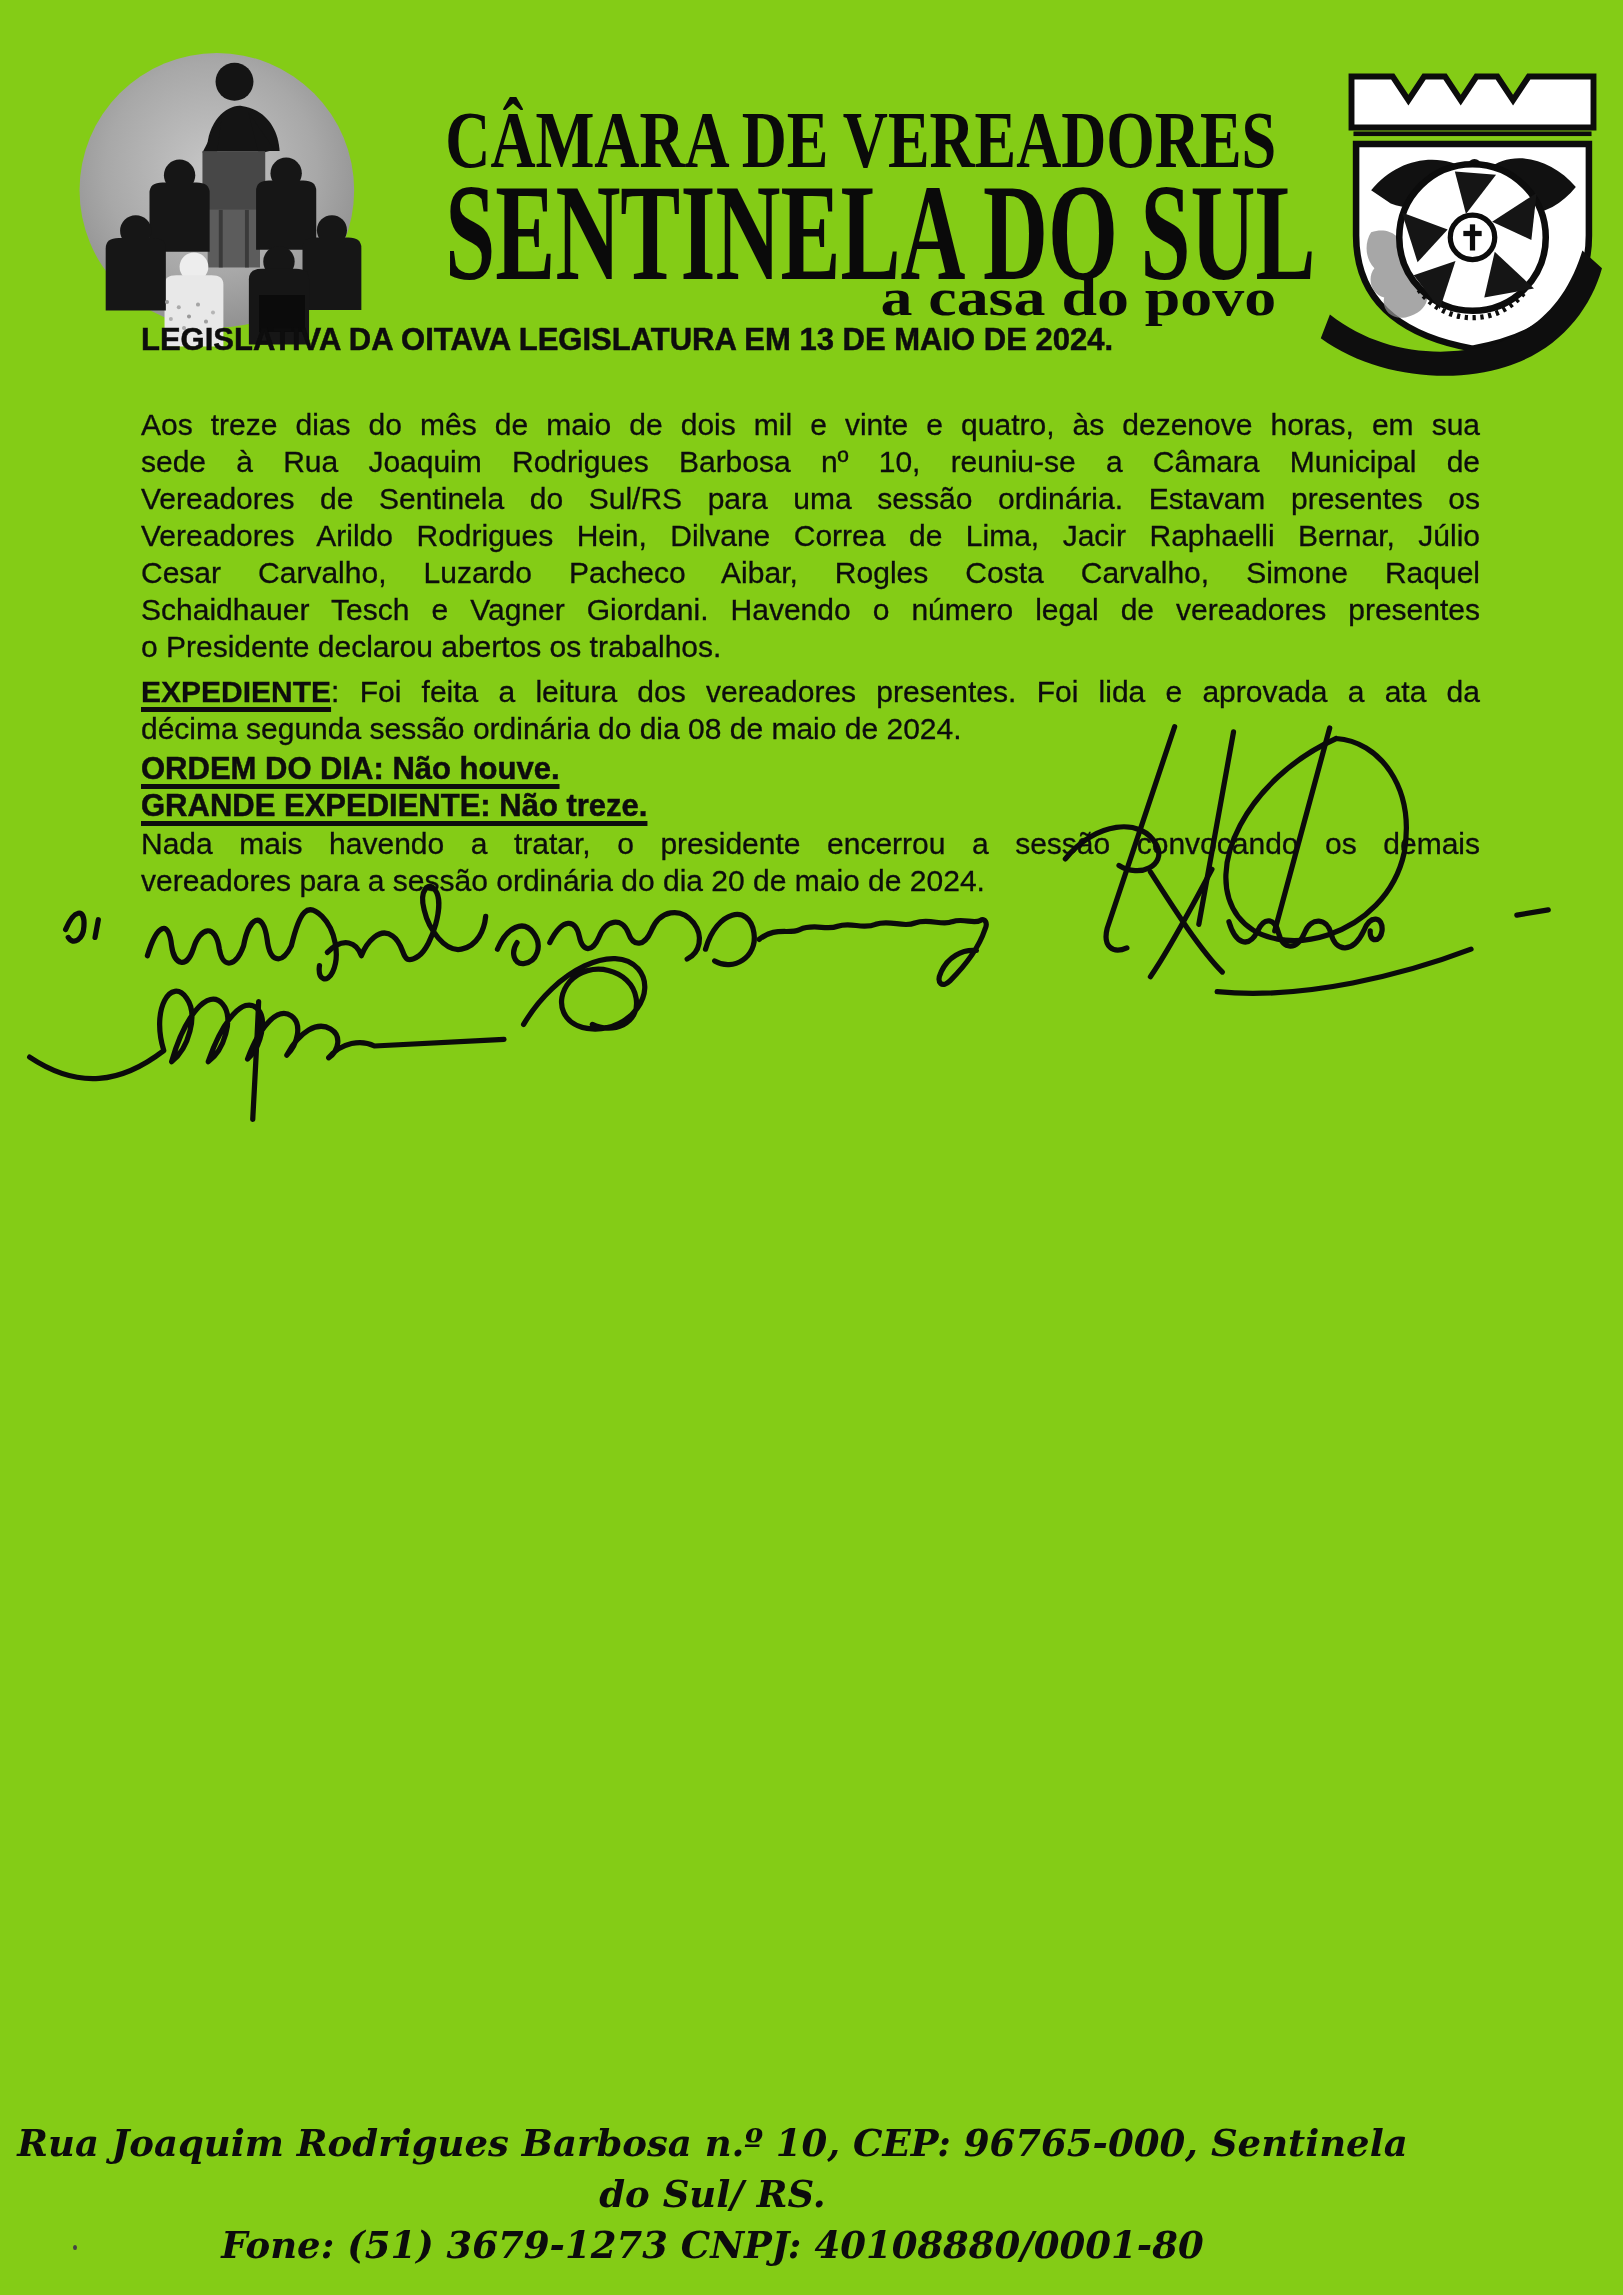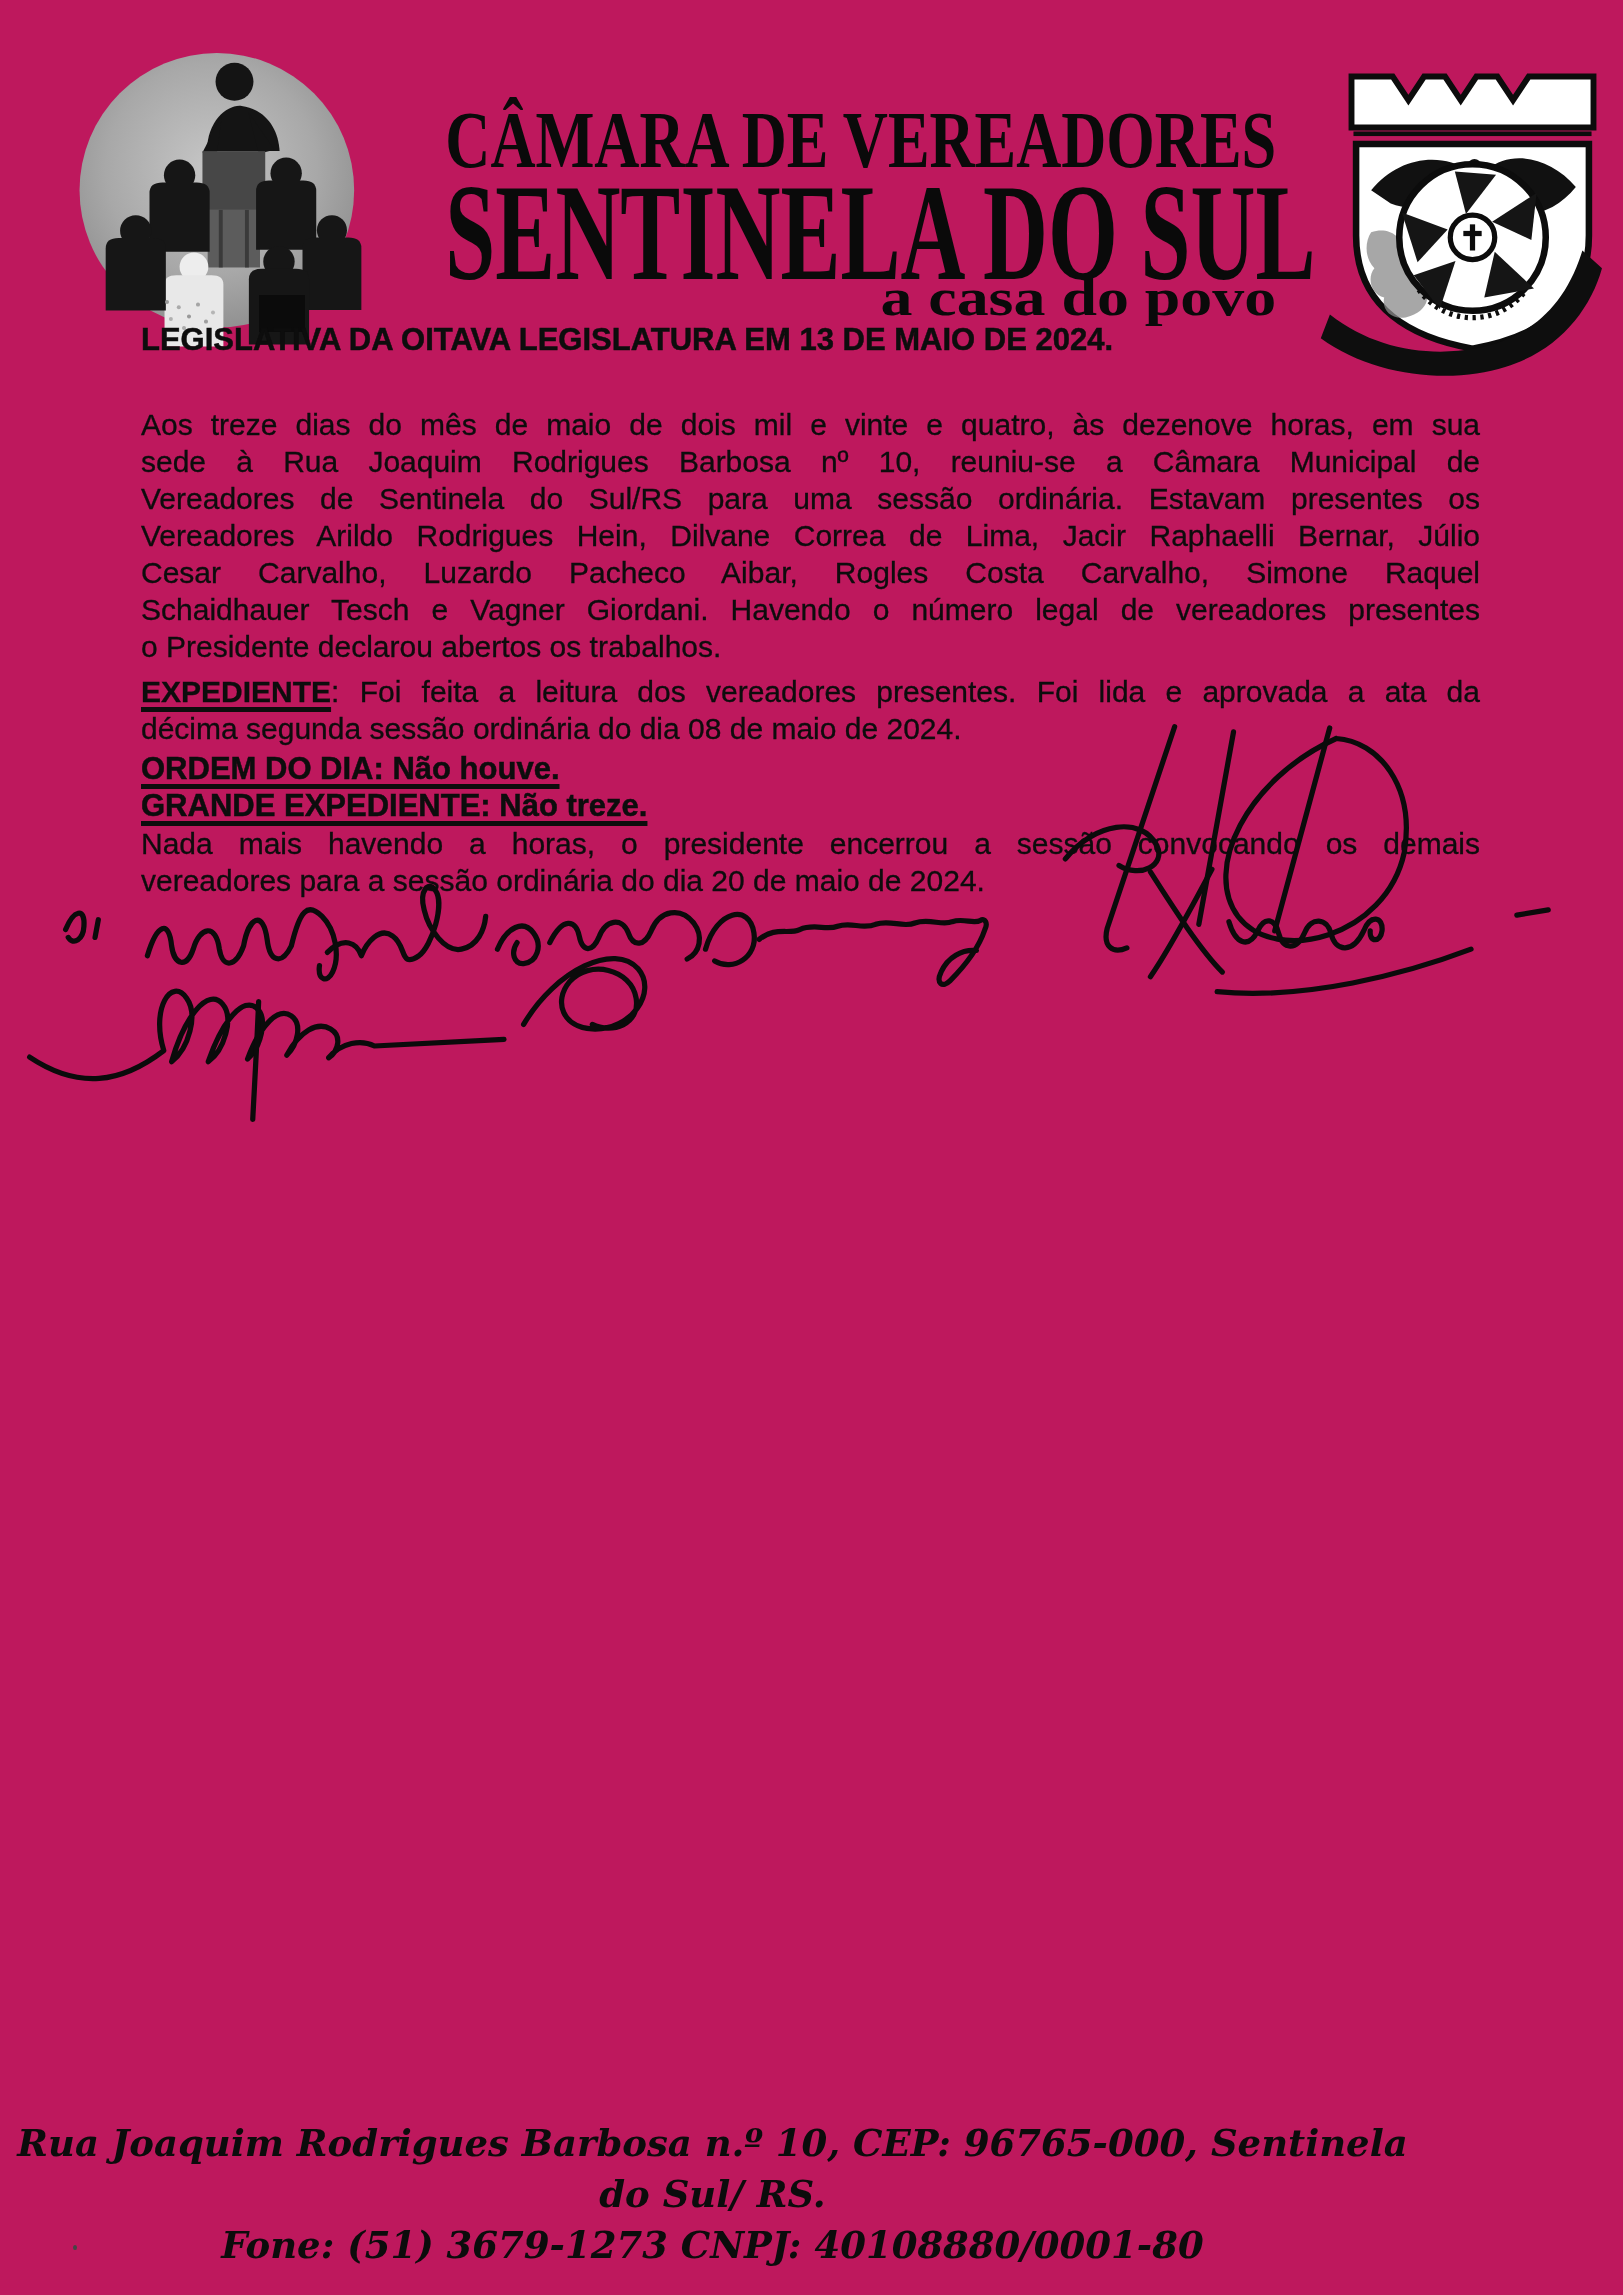--- a/index.html
+++ b/index.html
@@ -1,17 +1,17 @@
 <!DOCTYPE html>
 <html style="font-size:10.5px"><head>
 <meta charset="utf-8">
 <style>
   html,body{margin:0;padding:0;background:#ffffff;}
   .page{
-    position:relative;width:1623px;height:2295px;background:#be185d;
+    position:relative;width:1623px;height:2295px;background:#84cc16;
     font-family:"Liberation Sans",sans-serif;color:#0d0d0d;overflow:hidden;
   }
   svg{display:block;}
   
   .header-svg{position:absolute;left:393px;top:85px;overflow:visible;}
   .header-svg text{fill:#0a0a0a;font-family:"Liberation Serif",serif;font-weight:700;}
   
   .logo-svg{position:absolute;left:73px;top:41px;overflow:visible;}
   .crest-svg{position:absolute;left:1335px;top:36px;overflow:visible;}
   
@@ -152,21 +152,21 @@
 
     <div class="block secline sec1">
       <span class="ul">ORDEM DO DIA: Não houve.</span>
     </div>
 
     <div class="block secline sec2">
       <span class="ul">GRANDE EXPEDIENTE: Não treze.</span>
     </div>
 
     <div class="block para closing">
-        <div class="jline">Nada mais havendo a horas, o presidente encerrou a sessão convocando os demais</div>
+        <div class="jline">Nada mais havendo a tratar, o presidente encerrou a sessão convocando os demais</div>
         <div class="lline">vereadores para a sessão ordinária do dia 20 de maio de 2024.</div>
       </div>
   </div>
 
   <svg class="sig-svg" width="1623" height="458" viewBox="0 0 2480 700" aria-hidden="true">
 
     <path d="M100 360 C112 330 130 325 128 355 C127 375 112 385 104 372 M150 345 L145 372"></path>
 
     <path d="M225 400 C240 350 258 345 262 385 C266 415 285 420 295 390 C305 355 330 350 335 390
              C340 420 360 418 372 385 C380 340 402 330 408 375 C412 410 430 415 445 385

